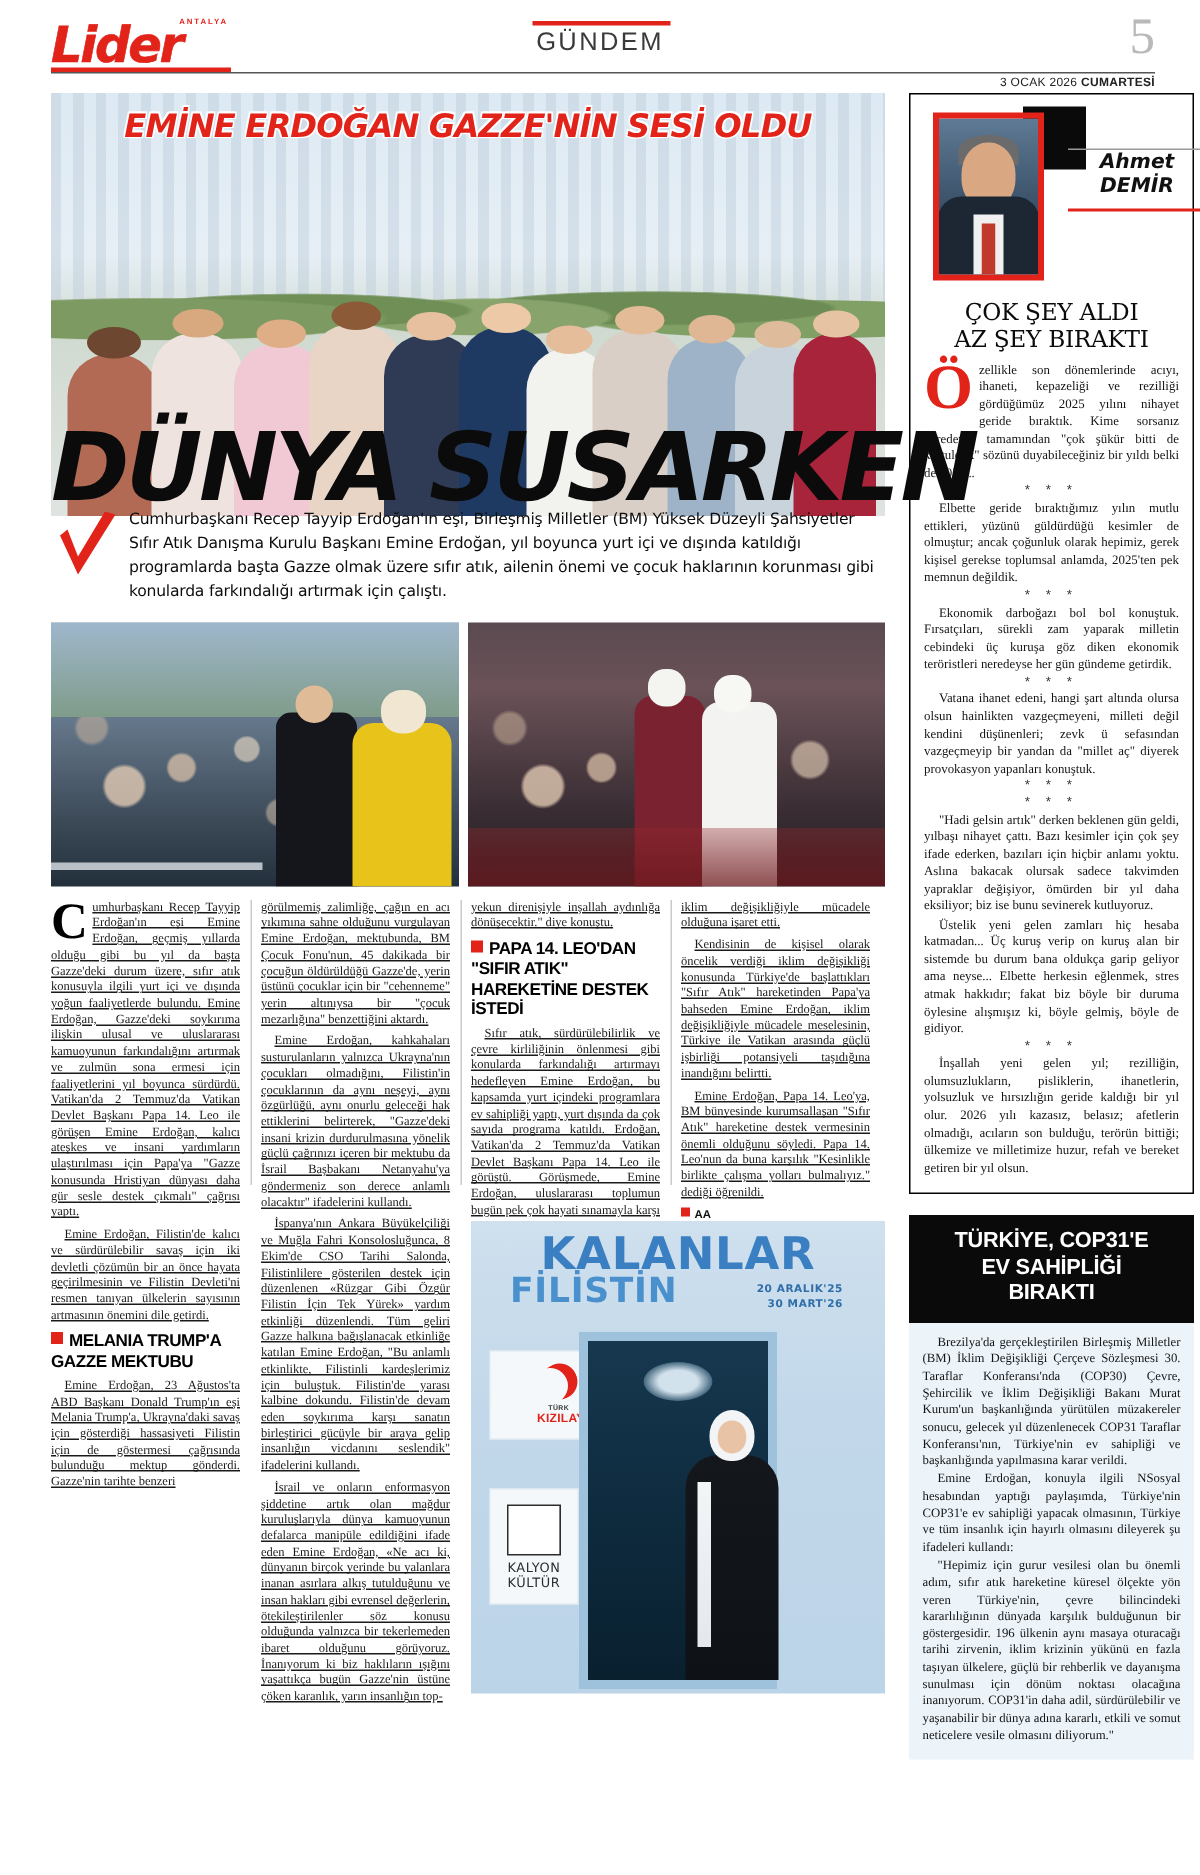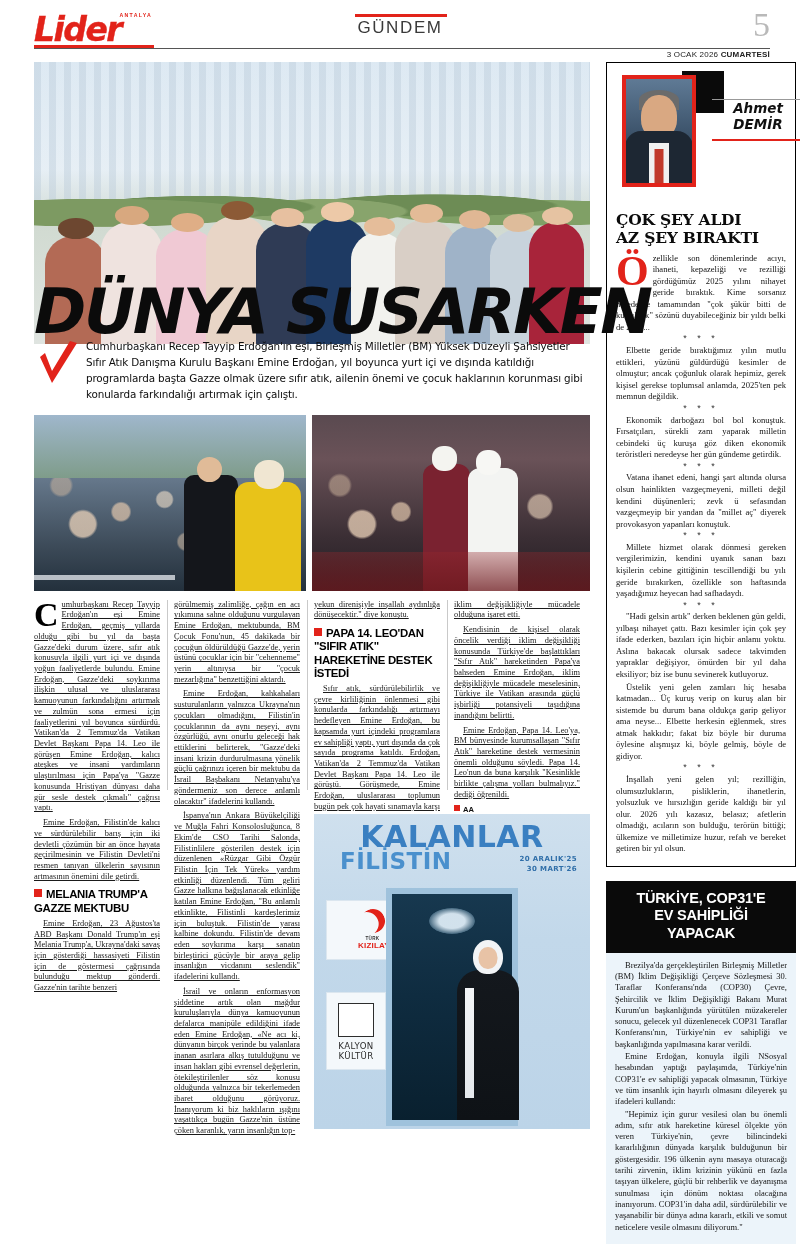--- a/index.html
+++ b/index.html
@@ -172,21 +172,21 @@
     position:absolute; left:0; top:8px; width:100%; text-align:center;
     font-family:"DejaVu Sans", sans-serif; font-weight:bold;
     font-size:30px; letter-spacing:0.5px; color:#3a7fc1; line-height:1;
   }
   .poster-sub {
     position:absolute; left:26px; top:36px;
     font-family:"DejaVu Sans", sans-serif; font-weight:bold;
     font-size:23px; letter-spacing:0.5px; color:#4a90cd; line-height:1;
   }
   .poster-dates {
-    position:absolute; right:13px; top:40px; text-align:right;
+    position:absolute; right:28px; top:40px; text-align:right;
     font-family:"DejaVu Sans", sans-serif; font-weight:bold;
     font-size:7px; color:#2f6ea8; line-height:1.5; letter-spacing:0.4px;
   }
   .logo-card {
     position:absolute; background:#f4f8fb; border:1px solid #dbe6ef;
     text-align:center; padding-top:6px;
   }
   .kizilay { left:12px; top:86px; width:62px; height:60px;padding-left:31px; }
   .kalyon { left:12px; top:178px; width:60px; height:78px; }
   .crescent {
@@ -270,23 +270,23 @@
   .auth-name {
     position:absolute; left:96px; top:30px; width:92px;
     font-family:"DejaVu Sans", sans-serif; font-style:italic; font-weight:bold;
     font-size:13.5px; line-height:1.18; color:#111; text-align:center;
   }
   .auth-name .ln2 { display:block; }
   .auth-rule-top { position:absolute; left:96px; top:28px; width:88px; height:1px; background:#999; }
   .auth-rule-bot { position:absolute; left:96px; top:68px; width:88px; height:2.4px; background:#e2231a; }
 
   .col-title {
-    font-family:"DejaVu Serif", serif; font-weight:bold;
-    font-size:15.5px; line-height:1.18; text-align:left;
-    color:#0b0b0b; margin:18px 0 5px; letter-spacing:-0.2px;
+    font-family:"DejaVu Serif", serif; font-weight:normal;
+    font-size:15.5px; line-height:1.18; text-align:center;
+    color:#0b0b0b; margin:6px 0 5px; letter-spacing:-0.2px;
   }
   .cp {
     font-family:"Liberation Serif", serif;
     font-size:8.6px; line-height:1.34; text-align:justify;
     color:#141414; margin:0 0 1px; text-indent:10px; hyphens:auto;
   }
   .cp.first { text-indent:0; }
   .cp.first::first-letter {
     float:left; font-family:"Liberation Serif", serif;
     font-size:42px; line-height:33px; font-weight:bold;
@@ -343,20 +343,21 @@
       <div class="head" style="left:59.4%;bottom:62%;width:5.6%;height:10.5%;background:#e5bd9a;"></div>
       <div class="fig" style="left:65%;width:11%;height:71%;background:#d9cfc6;"></div>
       <div class="head" style="left:67.6%;bottom:69%;width:6%;height:11%;background:#e3bb97;"></div>
       <div class="fig" style="left:74%;width:10%;height:68%;background:#9fb3c8;"></div>
       <div class="head" style="left:76.4%;bottom:66%;width:5.6%;height:10.5%;background:#e0b794;"></div>
       <div class="fig" style="left:82%;width:10%;height:66%;background:#c8d3dc;"></div>
       <div class="head" style="left:84.4%;bottom:64%;width:5.6%;height:10.5%;background:#debc9b;"></div>
       <div class="fig" style="left:89%;width:10%;height:70%;background:#a8243a;"></div>
       <div class="head" style="left:91.4%;bottom:68%;width:5.6%;height:10.5%;background:#e6c3a2;"></div>
     </div>
+    <div class="kicker">EMİNE ERDOĞAN GAZZE'NİN SESİ OLDU</div>
   </div>
 
   <div class="headline">
     <div class="hl">DÜNYA SUSARKEN</div>
   </div>
 
   <div class="lead-wrap">
     <svg class="check" viewBox="0 0 44 48">
       <path d="M4 16 L16 42 L41 2 L34 0 L16 30 L9 12 Z" fill="#e2231a"></path>
     </svg>
@@ -383,21 +384,21 @@
     </div>
   </div>
 
   <div class="body-cols" style="height:510px;">
     <div class="vrule" style="left:133px;height:190px;"></div>
     <div class="vrule" style="left:273px;height:190px;"></div>
     <div class="vrule" style="left:413px;height:190px;"></div>
 
     <div class="bcol c1">
       <p class="bp dropcap noind">Cumhurbaşkanı Recep Tayyip Erdoğan'ın eşi Emine Erdoğan, geçmiş yıllarda olduğu gibi bu yıl da başta Gazze'deki durum üzere, sıfır atık konusuyla ilgili yurt içi ve dışında yoğun faaliyetlerde bulundu. Emine Erdoğan, Gazze'deki soykırıma ilişkin ulusal ve uluslararası kamuoyunun farkındalığını artırmak ve zulmün sona ermesi için faaliyetlerini yıl boyunca sürdürdü. Vatikan'da 2 Temmuz'da Vatikan Devlet Başkanı Papa 14. Leo ile görüşen Emine Erdoğan, kalıcı ateşkes ve insani yardımların ulaştırılması için Papa'ya "Gazze konusunda Hristiyan dünyası daha gür sesle destek çıkmalı" çağrısı yaptı.</p>
-      <p class="bp">Emine Erdoğan, Filistin'de kalıcı ve sürdürülebilir barış için iki devletli çözümün bir an önce hayata geçirilmesinin ve Filistin Devleti'ni resmen tanıyan ülkelerin sayısının artmasının önemini dile getirdi.</p>
+      <p class="bp">Emine Erdoğan, Filistin'de kalıcı ve sürdürülebilir savaş için iki devletli çözümün bir an önce hayata geçirilmesinin ve Filistin Devleti'ni resmen tanıyan ülkelerin sayısının artmasının önemini dile getirdi.</p>
       <div class="subhead"><span class="sq"></span><span>MELANIA TRUMP'A GAZZE MEKTUBU</span></div>
       <p class="bp">Emine Erdoğan, 23 Ağustos'ta ABD Başkanı Donald Trump'ın eşi Melania Trump'a, Ukrayna'daki savaş için gösterdiği hassasiyeti Filistin için de göstermesi çağrısında bulunduğu mektup gönderdi. Gazze'nin tarihte benzeri</p>
     </div>
 
     <div class="bcol c2">
       <p class="bp noind">görülmemiş zalimliğe, çağın en acı yıkımına sahne olduğunu vurgulayan Emine Erdoğan, mektubunda, BM Çocuk Fonu'nun, 45 dakikada bir çocuğun öldürüldüğü Gazze'de, yerin üstünü çocuklar için bir "cehenneme" yerin altınıysa bir "çocuk mezarlığına" benzettiğini aktardı.</p>
       <p class="bp">Emine Erdoğan, kahkahaları susturulanların yalnızca Ukrayna'nın çocukları olmadığını, Filistin'in çocuklarının da aynı neşeyi, aynı özgürlüğü, aynı onurlu geleceği hak ettiklerini belirterek, "Gazze'deki insani krizin durdurulmasına yönelik güçlü çağrınızı içeren bir mektubu da İsrail Başbakanı Netanyahu'ya göndermeniz son derece anlamlı olacaktır" ifadelerini kullandı.</p>
       <p class="bp">İspanya'nın Ankara Büyükelçiliği ve Muğla Fahri Konsolosluğunca, 8 Ekim'de CSO Tarihi Salonda, Filistinlilere gösterilen destek için düzenlenen «Rüzgar Gibi Özgür Filistin İçin Tek Yürek» yardım etkinliği düzenlendi. Tüm geliri Gazze halkına bağışlanacak etkinliğe katılan Emine Erdoğan, "Bu anlamlı etkinlikte, Filistinli kardeşlerimiz için buluştuk. Filistin'de yarası kalbine dokundu. Filistin'de devam eden soykırıma karşı sanatın birleştirici gücüyle bir araya gelip insanlığın vicdanını seslendik" ifadelerini kullandı.</p>
       <p class="bp">İsrail ve onların enformasyon şiddetine artık olan mağdur kuruluşlarıyla dünya kamuoyunun defalarca manipüle edildiğini ifade eden Emine Erdoğan, «Ne acı ki, dünyanın birçok yerinde bu yalanlara inanan asırlara alkış tutulduğunu ve insan hakları gibi evrensel değerlerin, ötekileştirilenler söz konusu olduğunda yalnızca bir tekerlemeden ibaret olduğunu görüyoruz. İnanıyorum ki biz haklıların ışığını yaşattıkça bugün Gazze'nin üstüne çöken karanlık, yarın insanlığın top-</p>
     </div>
@@ -476,31 +477,30 @@
     </div>
 
     <p class="cp first">Özellikle son dönemlerinde acıyı, ihaneti, kepazeliği ve rezilliği gördüğümüz 2025 yılını nihayet geride bıraktık. Kime sorsanız neredeyse tamamından "çok şükür bitti de kurtulduk" sözünü duyabileceğiniz bir yıldı belki de 2025...</p>
     <div class="stars">* * *</div>
     <p class="cp">Elbette geride bıraktığımız yılın mutlu ettikleri, yüzünü güldürdüğü kesimler de olmuştur; ancak çoğunluk olarak hepimiz, gerek kişisel gerekse toplumsal anlamda, 2025'ten pek memnun değildik.</p>
     <div class="stars">* * *</div>
     <p class="cp">Ekonomik darboğazı bol bol konuştuk. Fırsatçıları, sürekli zam yaparak milletin cebindeki üç kuruşa göz diken ekonomik teröristleri neredeyse her gün gündeme getirdik.</p>
     <div class="stars">* * *</div>
     <p class="cp">Vatana ihanet edeni, hangi şart altında olursa olsun hainlikten vazgeçmeyeni, milleti değil kendini düşünenleri; zevk ü sefasından vazgeçmeyip bir yandan da "millet aç" diyerek provokasyon yapanları konuştuk.</p>
     <div class="stars">* * *</div>
-    <p class="cp">Millete hizmet olarak dönmesi gereken vergilerimizin, kendini uyanık sanan bazı kişilerin cebine gittiğinin tescillendiği bu yılı geride bırakırken, özellikle son haftasında yaşadığımız heyecan had safhadaydı.</p>
     <div class="stars">* * *</div>
     <p class="cp">"Hadi gelsin artık" derken beklenen gün geldi, yılbaşı nihayet çattı. Bazı kesimler için çok şey ifade ederken, bazıları için hiçbir anlamı yoktu. Aslına bakacak olursak sadece takvimden yapraklar değişiyor, ömürden bir yıl daha eksiliyor; biz ise bunu sevinerek kutluyoruz.</p>
     <p class="cp">Üstelik yeni gelen zamları hiç hesaba katmadan... Üç kuruş verip on kuruş alan bir sistemde bu durum bana oldukça garip geliyor ama neyse... Elbette herkesin eğlenmek, stres atmak hakkıdır; fakat biz böyle bir duruma öylesine alışmışız ki, böyle gelmiş, böyle de gidiyor.</p>
     <div class="stars">* * *</div>
     <p class="cp">İnşallah yeni gelen yıl; rezilliğin, olumsuzlukların, pisliklerin, ihanetlerin, yolsuzluk ve hırsızlığın geride kaldığı bir yıl olur. 2026 yılı kazasız, belasız; afetlerin olmadığı, acıların son bulduğu, terörün bittiği; ülkemize ve milletimize huzur, refah ve bereket getiren bir yıl olsun.</p>
   </div>
 
   <div class="cop-head">
     <div>TÜRKİYE, COP31'E</div>
     <div>EV SAHİPLİĞİ</div>
-    <div>YAPACAK</div>
+    <div>BIRAKTI</div>
   </div>
   <div class="cop-body">
     <p class="cp">Brezilya'da gerçekleştirilen Birleşmiş Milletler (BM) İklim Değişikliği Çerçeve Sözleşmesi 30. Taraflar Konferansı'nda (COP30) Çevre, Şehircilik ve İklim Değişikliği Bakanı Murat Kurum'un başkanlığında yürütülen müzakereler sonucu, gelecek yıl düzenlenecek COP31 Taraflar Konferansı'nın, Türkiye'nin ev sahipliği ve başkanlığında yapılmasına karar verildi.</p>
     <p class="cp">Emine Erdoğan, konuyla ilgili NSosyal hesabından yaptığı paylaşımda, Türkiye'nin COP31'e ev sahipliği yapacak olmasının, Türkiye ve tüm insanlık için hayırlı olmasını dileyerek şu ifadeleri kullandı:</p>
     <p class="cp">"Hepimiz için gurur vesilesi olan bu önemli adım, sıfır atık hareketine küresel ölçekte yön veren Türkiye'nin, çevre bilincindeki kararlılığının dünyada karşılık bulduğunun bir göstergesidir. 196 ülkenin aynı masaya oturacağı tarihi zirvenin, iklim krizinin yükünü en fazla taşıyan ülkelere, güçlü bir rehberlik ve dayanışma sunulması için dönüm noktası olacağına inanıyorum. COP31'in daha adil, sürdürülebilir ve yaşanabilir bir dünya adına kararlı, etkili ve somut neticelere vesile olmasını diliyorum."</p>
   </div>
 </div>
 
 </body></html>

